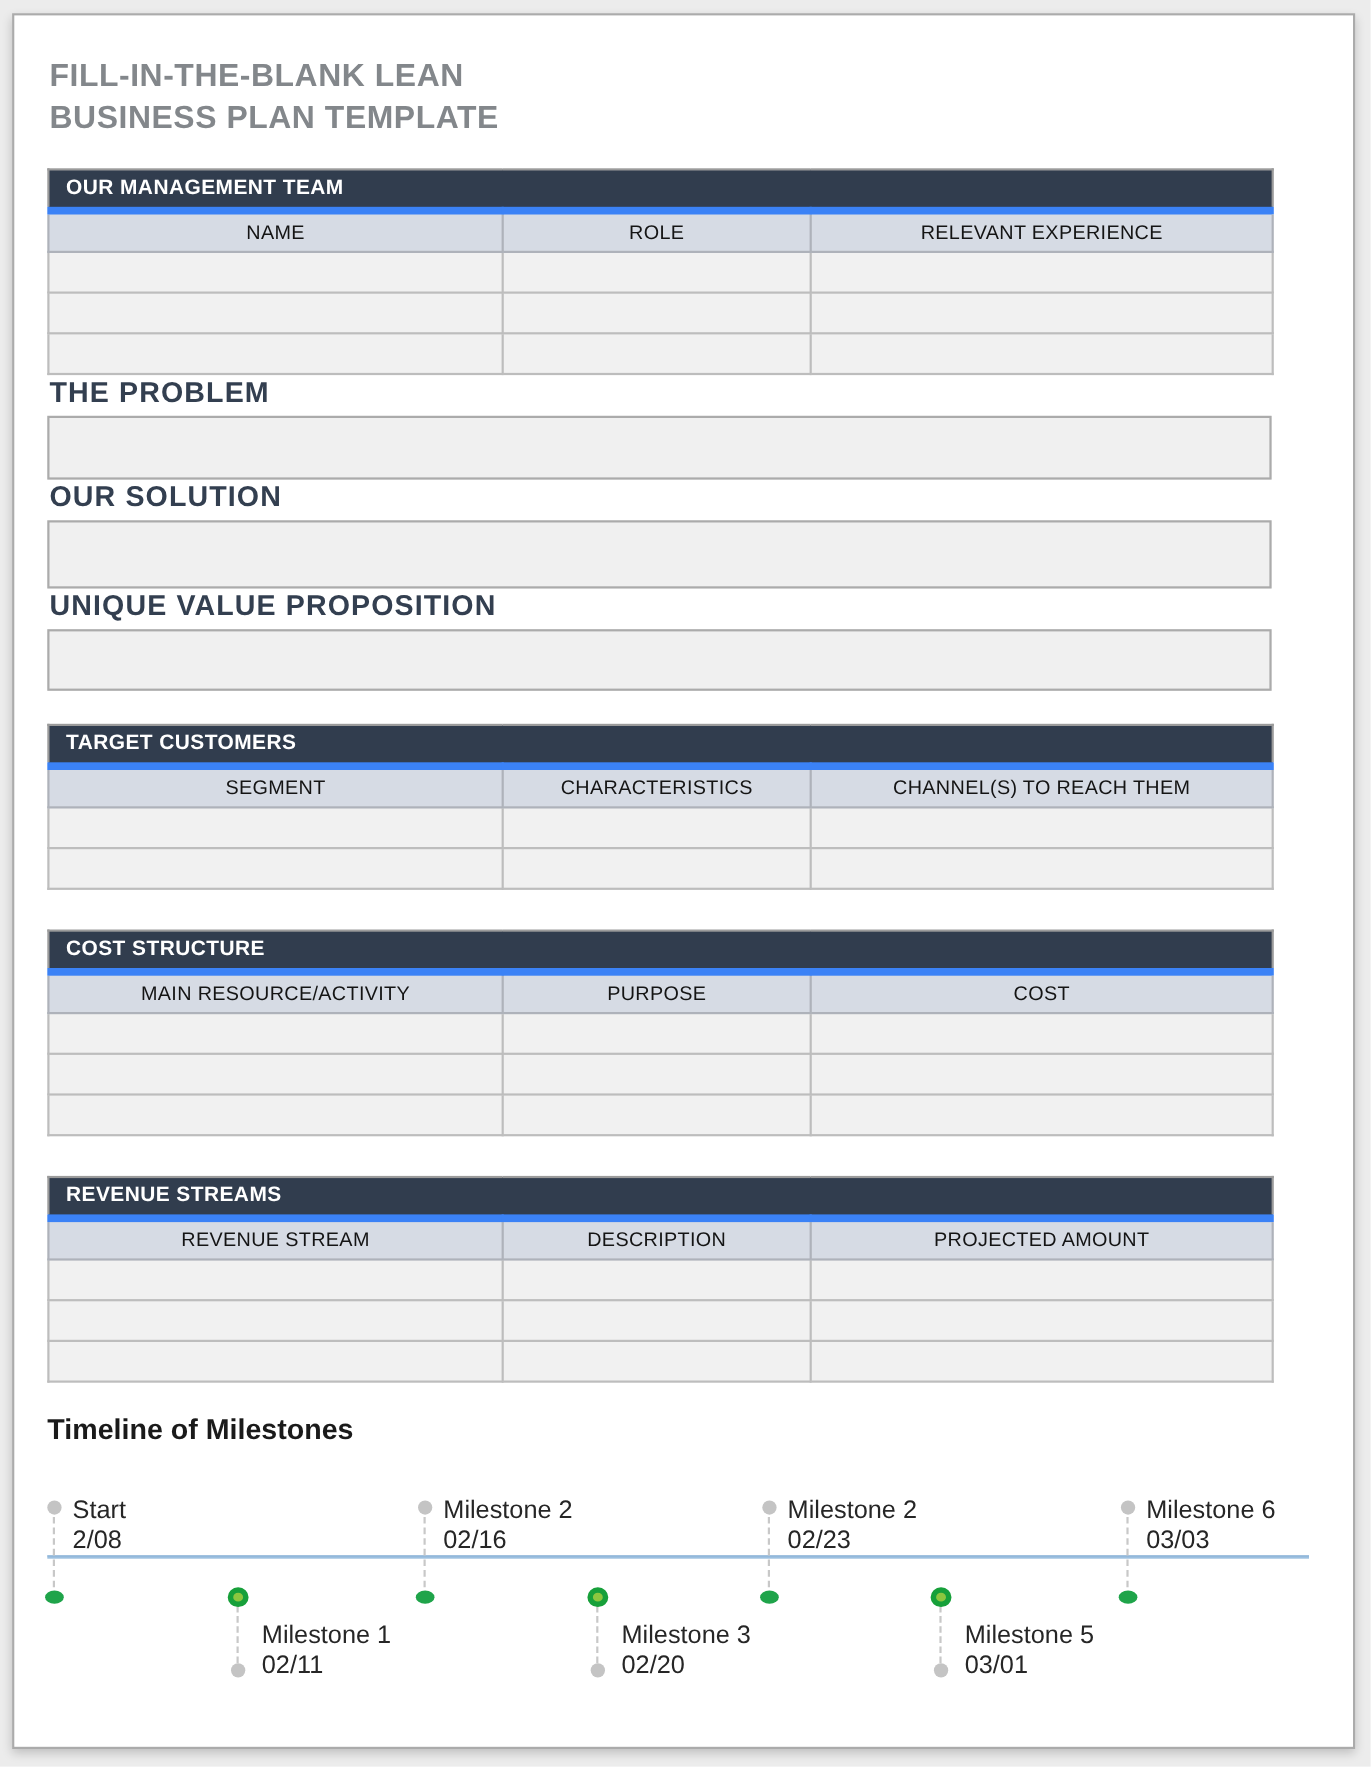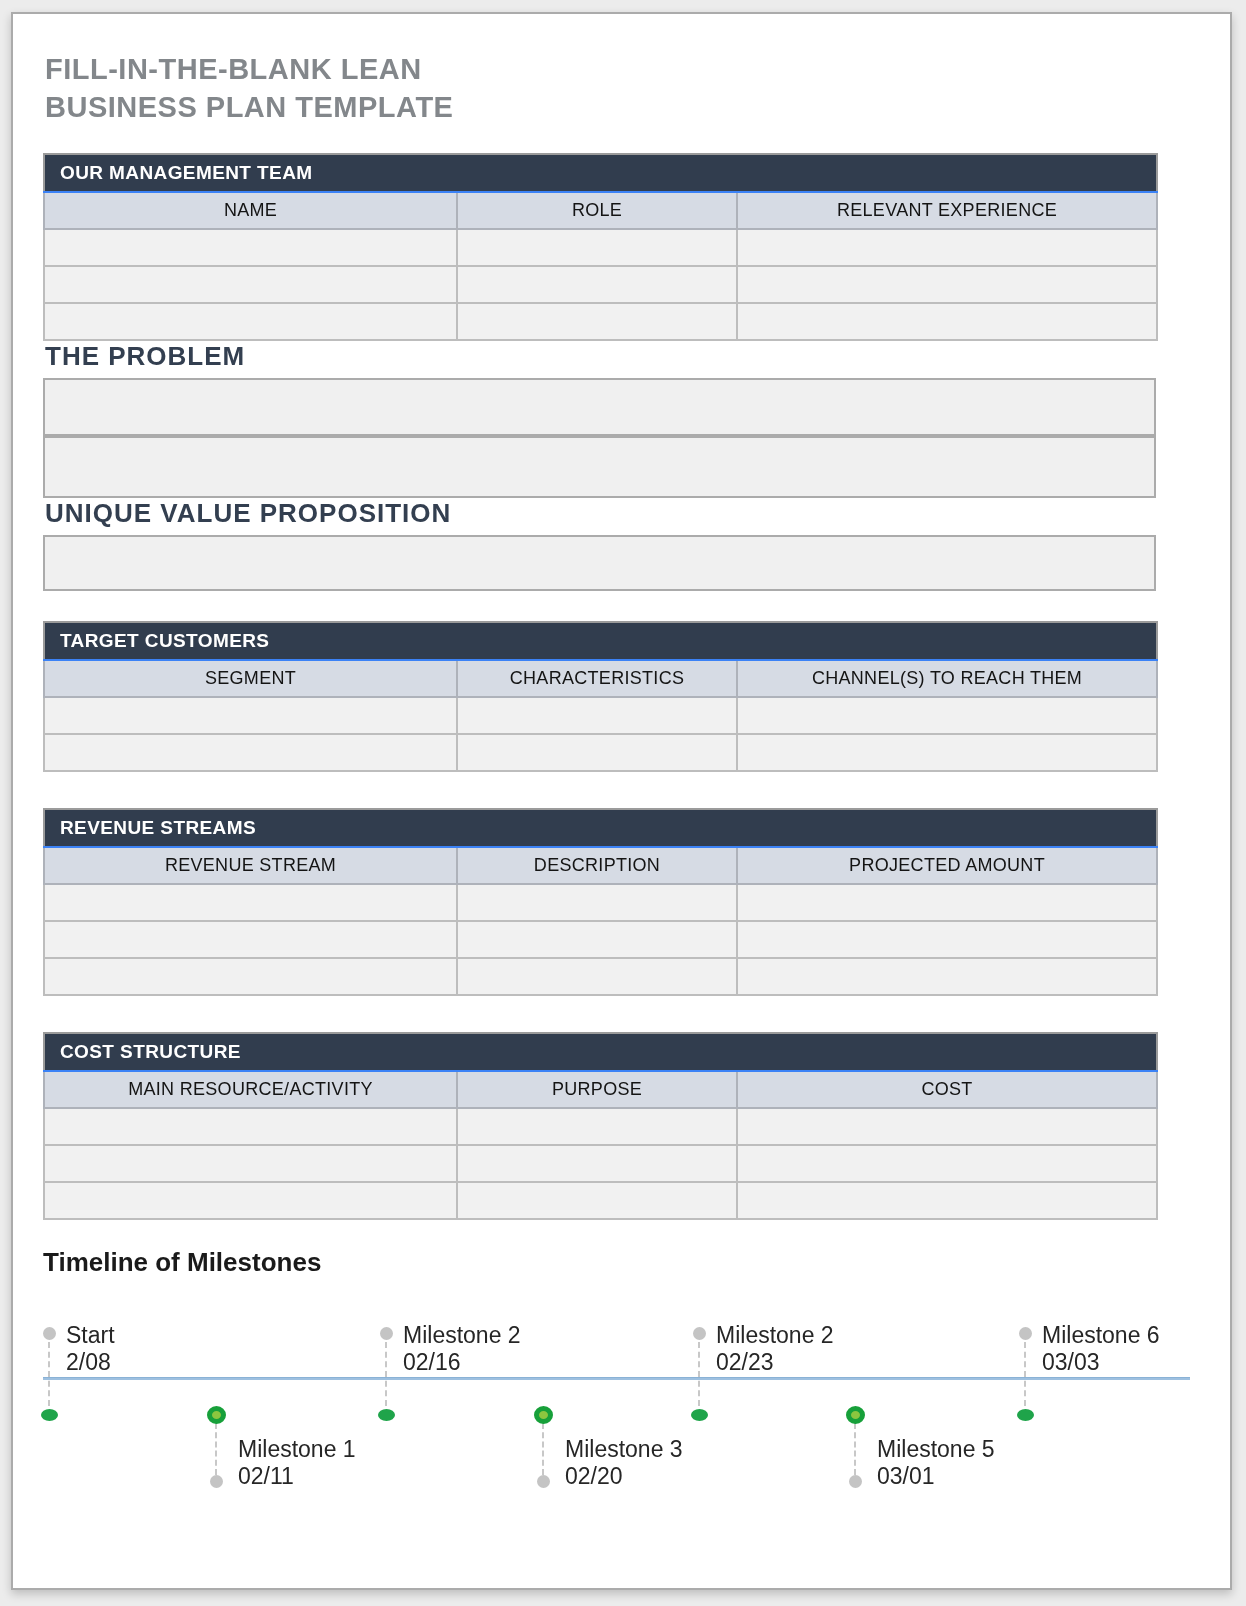--- a/index.html
+++ b/index.html
@@ -23,21 +23,21 @@
 
   
   table.data-table{
     border-collapse:collapse;table-layout:fixed;width:1113px;
     border:2px solid #9B9B9B;
   }
   table.data-table td{box-sizing:border-box;padding:0;}
   tr.bar td{
     background:#313D4E;color:#FFFFFF;font-weight:bold;font-size:19px;
     letter-spacing:0.4px;padding:0 15px;height:38px;
-    border-bottom:2px solid #3b82f6;
+    border-bottom:7px solid #3b82f6;
   }
   tr.cols td{
     background:#D6DBE4;color:#141414;font-weight:normal;font-size:18px;
     text-align:center;height:37px;border:2px solid #AEB2BA;
     letter-spacing:0.3px;
   }
   tr.blank td{
     background:#F1F1F1;height:37px;border:2px solid #BDBDBD;
   }
   .mt-26{margin-top:26px;}
@@ -115,20 +115,21 @@
             <td></td>
             <td></td>
             <td></td>
           </tr>
     </tbody>
       </table>
 
     <h2 class="sec sp-problem">THE PROBLEM</h2>
     <div class="fill-box h-58"></div>
 
+    <h2 class="sec sp-other">OUR SOLUTION</h2>
     <div class="fill-box h-62"></div>
 
     <h2 class="sec sp-other">UNIQUE VALUE PROPOSITION</h2>
     <div class="fill-box h-56"></div>
 
     <table class="data-table mt-30">
       <colgroup>
           <col style="width:413px">
           <col style="width:280px">
           <col style="width:420px">
@@ -156,26 +157,26 @@
       </table>
 
     <table class="data-table mt-36">
       <colgroup>
           <col style="width:413px">
           <col style="width:280px">
           <col style="width:420px">
         </colgroup>
       <tbody>
           <tr class="bar">
-            <td colspan="3">REVENUE STREAMS</td>
+            <td colspan="3">COST STRUCTURE</td>
           </tr>
       <tr class="cols">
-        <td>REVENUE STREAM</td>
-        <td>DESCRIPTION</td>
-        <td>PROJECTED AMOUNT</td>
+        <td>MAIN RESOURCE/ACTIVITY</td>
+        <td>PURPOSE</td>
+        <td>COST</td>
       </tr>
       <tr class="blank">
             <td></td>
             <td></td>
             <td></td>
           </tr>
       <tr class="blank">
             <td></td>
             <td></td>
             <td></td>
@@ -189,26 +190,26 @@
       </table>
 
     <table class="data-table mt-36">
       <colgroup>
           <col style="width:413px">
           <col style="width:280px">
           <col style="width:420px">
         </colgroup>
       <tbody>
           <tr class="bar">
-            <td colspan="3">COST STRUCTURE</td>
+            <td colspan="3">REVENUE STREAMS</td>
           </tr>
       <tr class="cols">
-        <td>MAIN RESOURCE/ACTIVITY</td>
-        <td>PURPOSE</td>
-        <td>COST</td>
+        <td>REVENUE STREAM</td>
+        <td>DESCRIPTION</td>
+        <td>PROJECTED AMOUNT</td>
       </tr>
       <tr class="blank">
             <td></td>
             <td></td>
             <td></td>
           </tr>
       <tr class="blank">
             <td></td>
             <td></td>
             <td></td>

